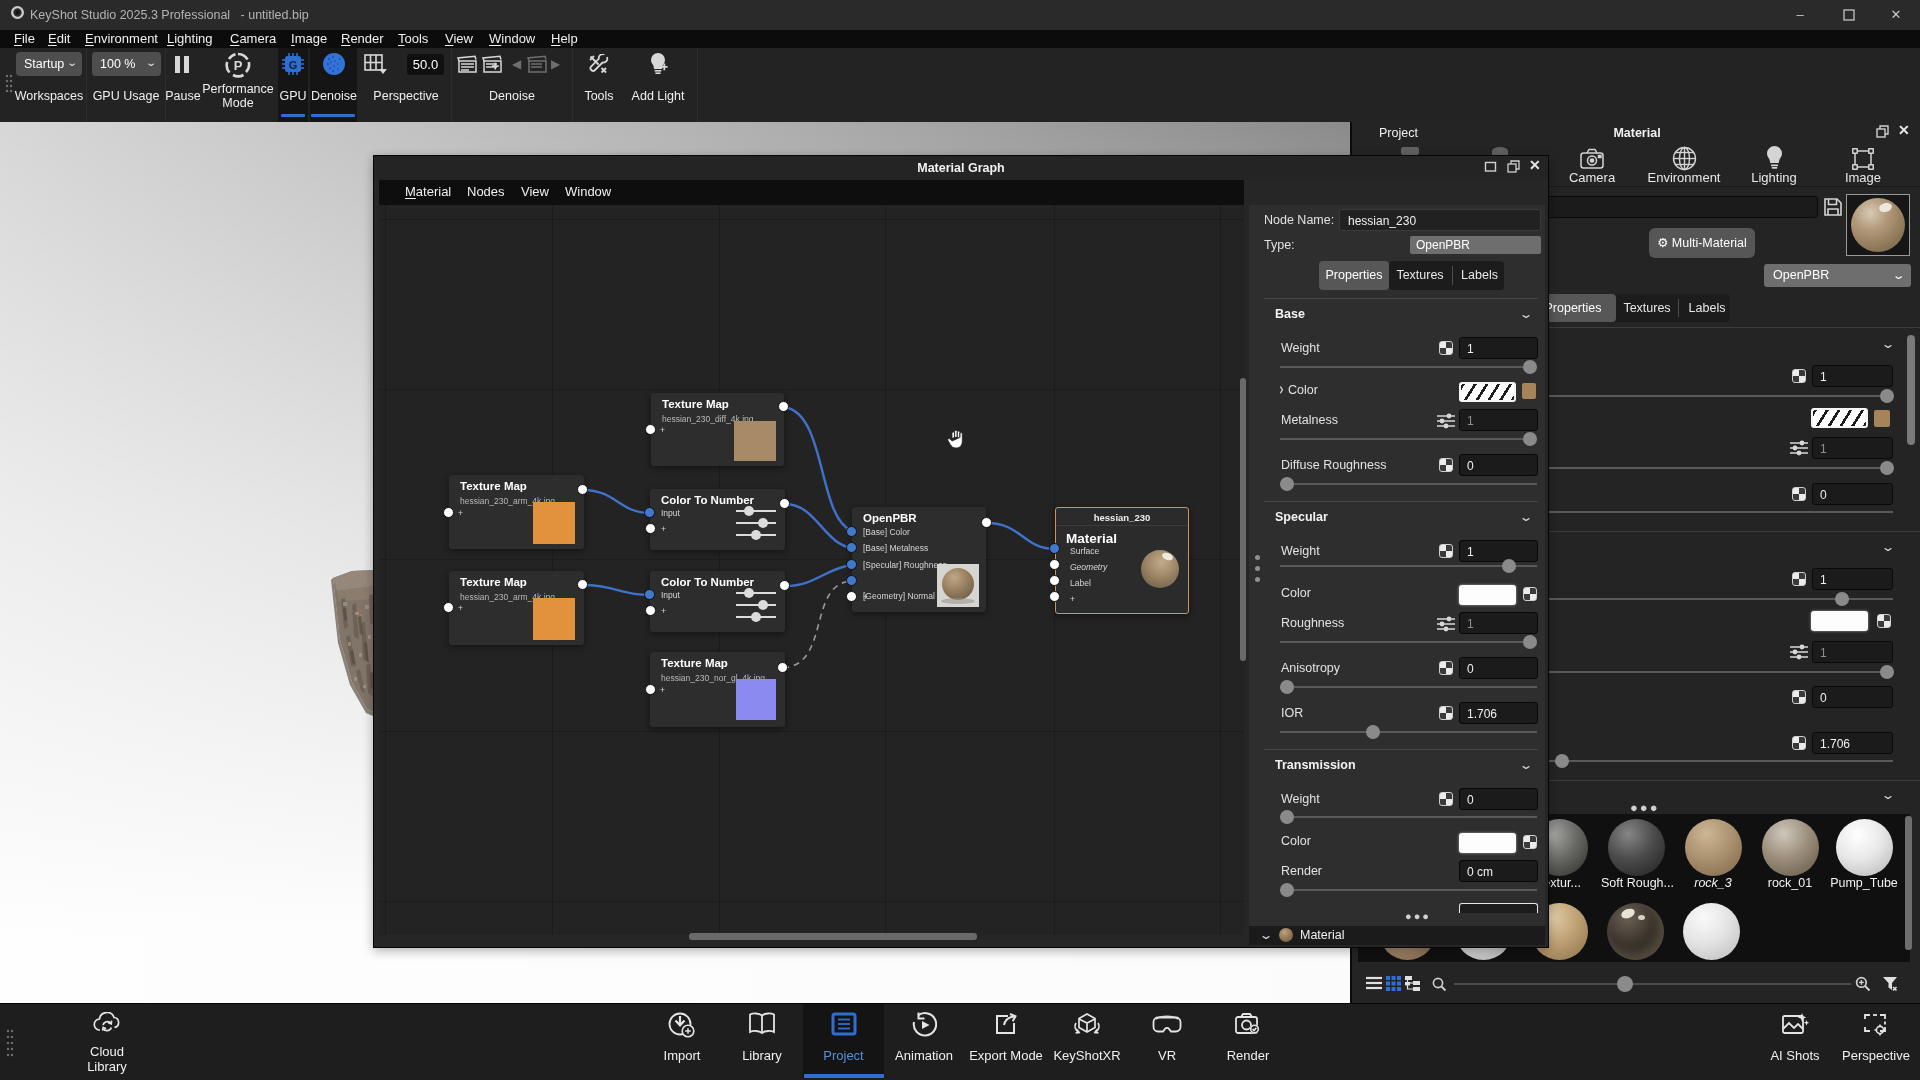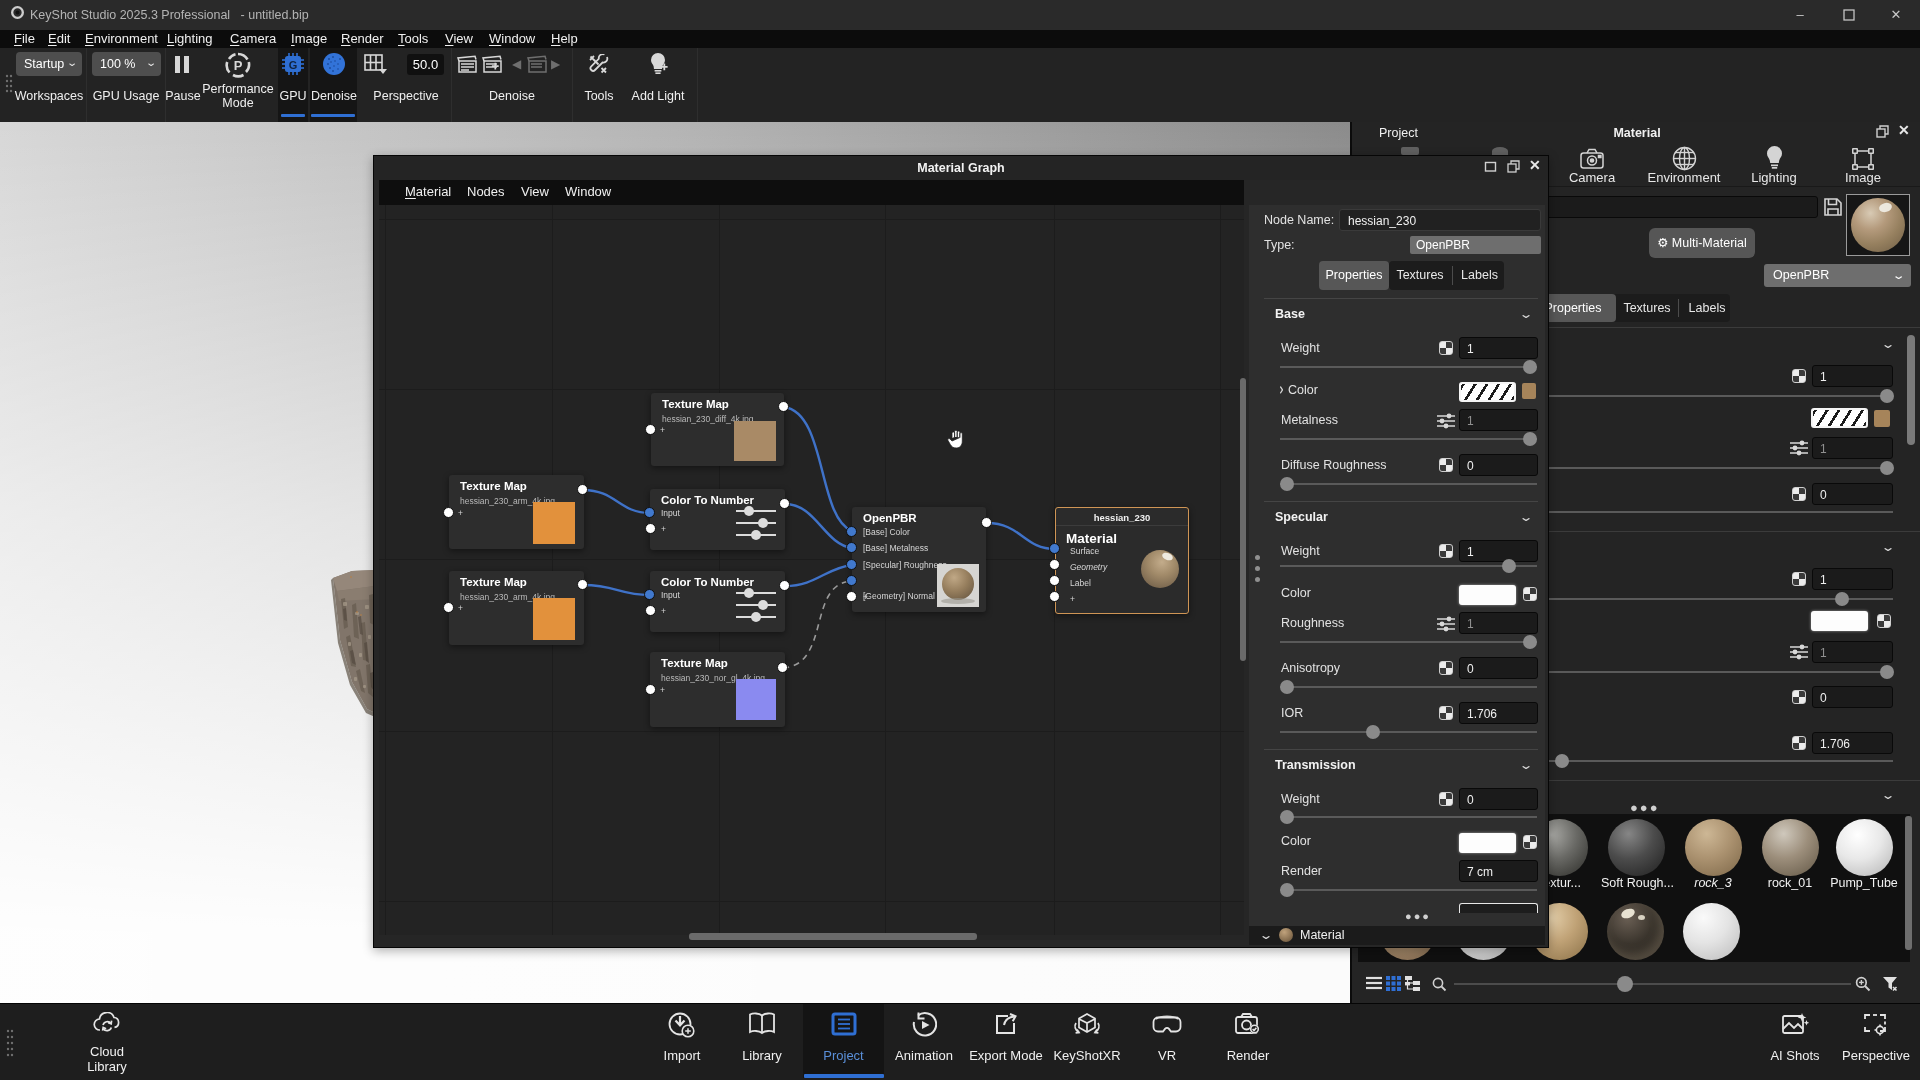--- a/index.html
+++ b/index.html
@@ -917,21 +917,21 @@
       <div class="rowlabel" style="left:32px; top:587px;">Weight</div>
       <div class="checker" style="left:190px; top:587px;"></div>
       <div class="inbox" style="left:210px; top:583px; width:79px; height:22px; line-height:22px; padding-left:7px;">0</div>
       <div class="slider" style="left:31px; top:611px; width:257px;">
           <div class="shandle" style="left:0px;"></div>
         </div>
       <div class="rowlabel" style="left:32px; top:629px;">Color</div>
       <div class="whitebox" style="left:210px; top:628px; width:57px; height:20px;"></div>
       <div class="checker" style="left:274px; top:630px;"></div>
       <div class="rowlabel" style="left:32px; top:659px;">Render</div>
-      <div class="inbox" style="left:210px; top:655px; width:79px; height:22px; line-height:22px; padding-left:7px;">7 cm</div>
+      <div class="inbox" style="left:210px; top:655px; width:79px; height:22px; line-height:22px; padding-left:7px;">0 cm</div>
       <div class="slider" style="left:31px; top:684px; width:257px;">
           <div class="shandle" style="left:0px;"></div>
         </div>
       <div class="abs" style="left:210px; top:698px; width:79px; height:10px; background:#1d1d1d; border:1.5px solid #e8e8e8; border-bottom:none; border-radius:3px 3px 0 0;"></div>
       <div class="abs" style="left:156px; top:705px; color:#d0d0d0; font-size:11px; letter-spacing:2px;">●●●</div>
     </div>
     <div class="abs" style="left:875px; top:770px; width:296px; height:19px; background:#1b1b1b;">
       <div class="chevd" style="left:12px; top:2px;">⌄</div>
       <div class="abs" style="left:30px; top:2px; width:14px; height:14px; border-radius:50%; background:radial-gradient(circle at 38% 30%, #c0a27c, #8a7152 60%, #5f4c36);"></div>
       <div class="abs" style="left:51px; top:2px; font-size:12.5px; color:#f0f0f0;">Material</div>

